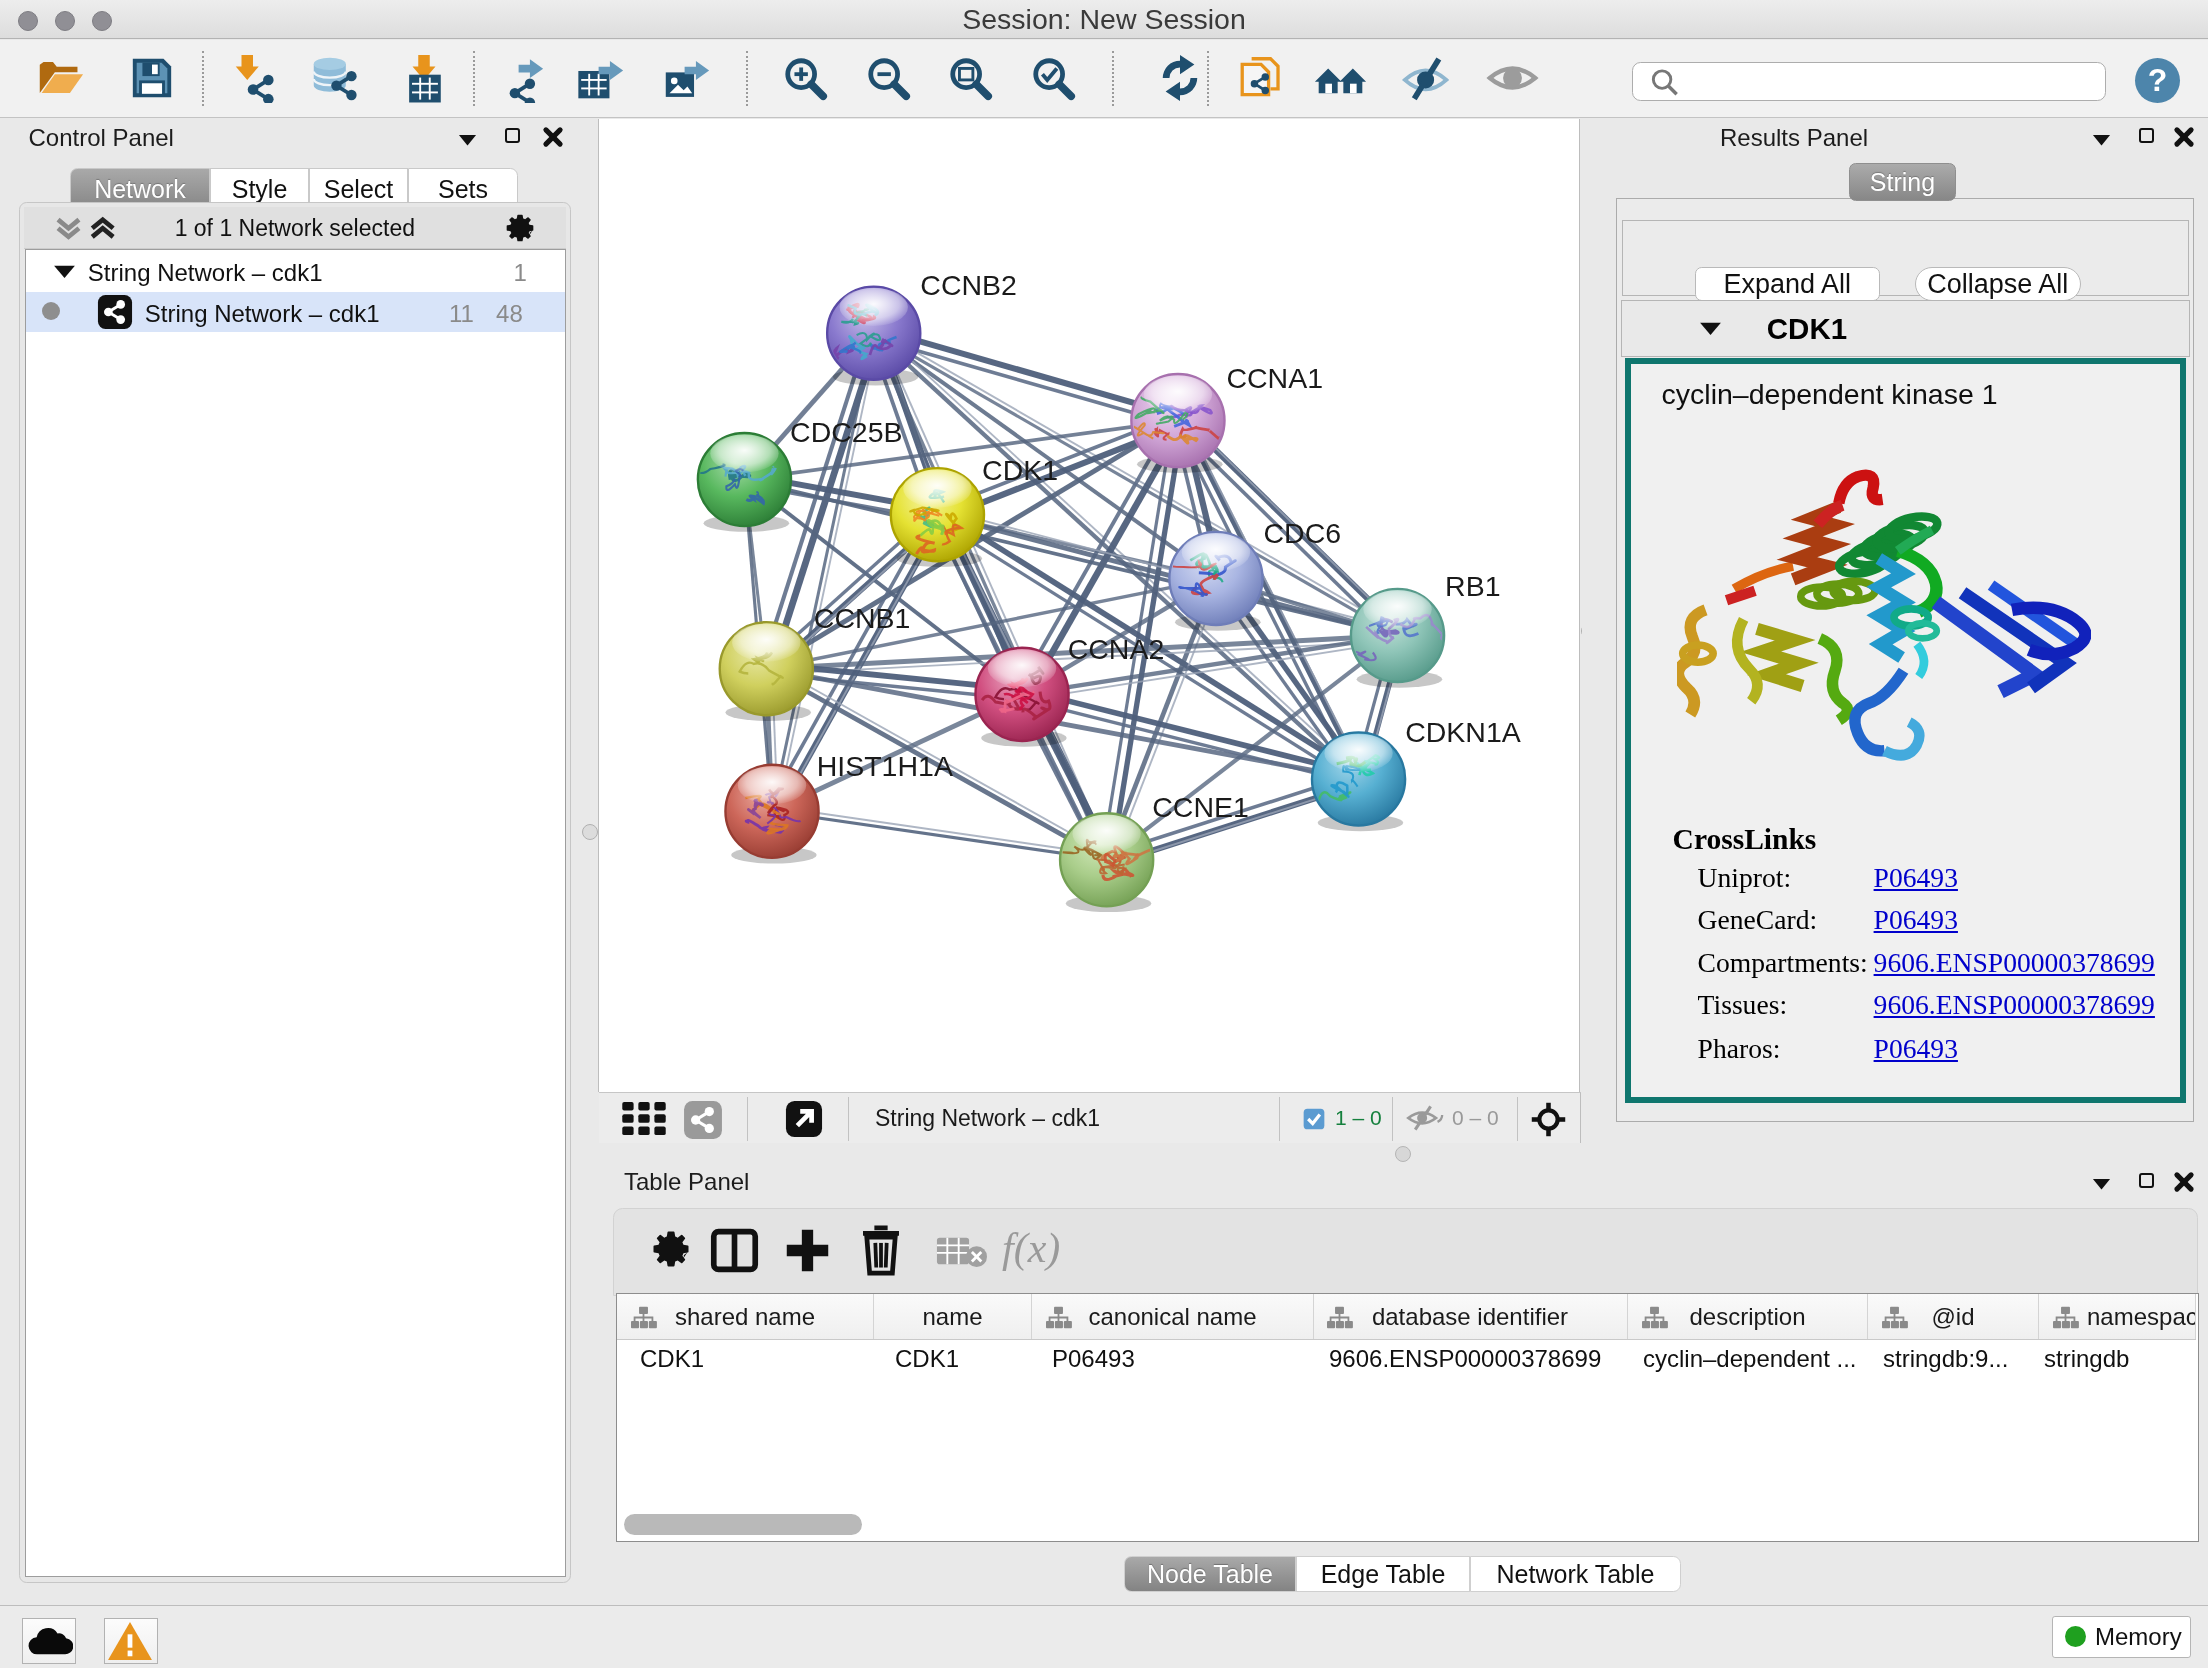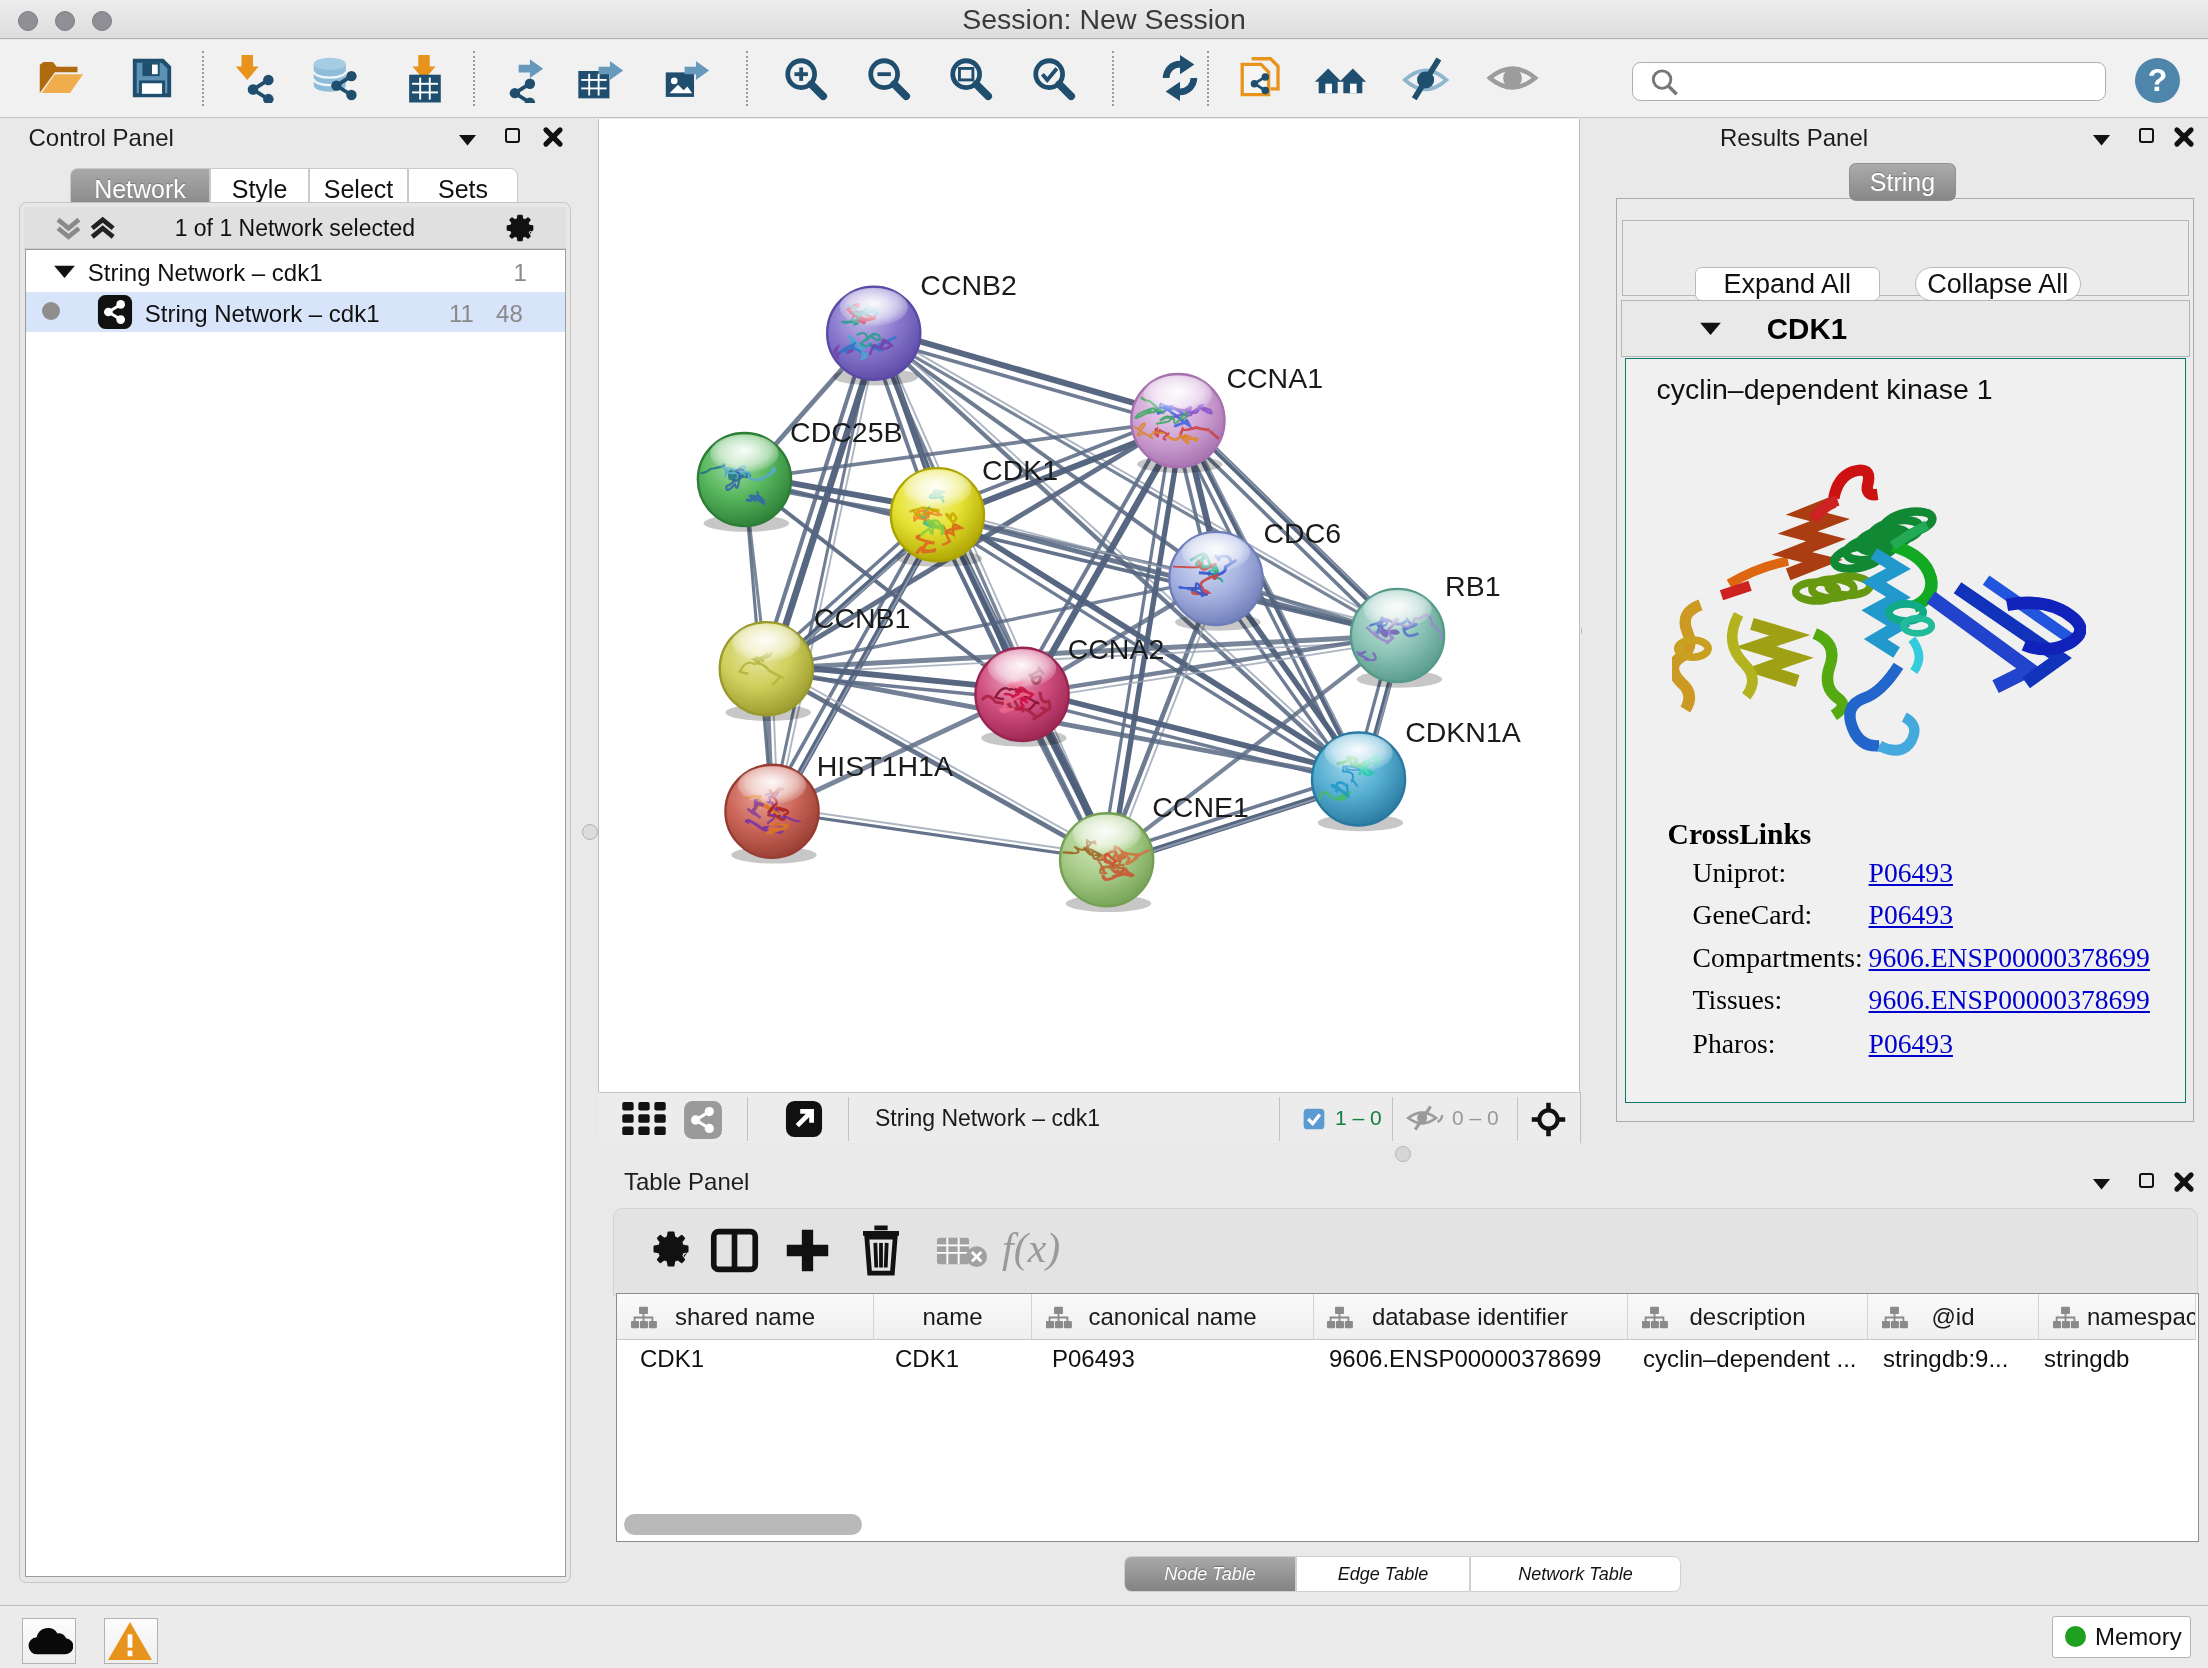--- a/index.html
+++ b/index.html
@@ -56,41 +56,41 @@
   border:1px solid #ababab; background:#ebebeb; }
 #rp-tab { position:absolute; left:267px; top:44px; width:107px; height:38px;
   background:linear-gradient(#ababab,#878787); border:1px solid #8f8f8f; border-radius:6.7px;
   color:#fff; font-size:25px; text-align:center; line-height:36px; text-shadow:0 -1px 1px rgba(0,0,0,.25);}
 #rp-btnbox { position:absolute; left:4.8px; top:21px; width:567px; height:76px; border:1px solid #b5b5b5; }
 .rbtn { position:absolute; top:23px; height:34px; background:#fff; border:1px solid #b9b9b9;
   border-radius:6.7px; font-size:27px; text-align:center; color:#111; line-height:32px;margin-top:23px;}
 #rp-cdk { position:absolute; left:3.8px; top:101px; width:569px; height:57px;
   border:1px solid #b5b5b5; background:#e9e9e9; }
 #rp-content { position:absolute; left:7.6px; top:159px; width:561px; height:745px;
-  background:#f0f0f0; border:1px solid #0f766e; }
+  background:#f0f0f0; border:6px solid #0f766e; }
 .serif { font-family:"Liberation Serif", serif; }
 .xl-label { position:absolute; left:67px; font-size:27.6px; color:#000; font-family:"Liberation Serif", serif;}
 .xl-link { position:absolute; left:243px; font-size:27.6px; color:#0000cc; text-decoration:underline;
   font-family:"Liberation Serif", serif; }
 
 
 #tp-area { left:582px; top:1162px; width:1626px; height:443px; }
 #tp-toolbar { position:absolute; left:31px; top:46px; width:1585px; height:88px;
   background:#e3e3e3; border:1px solid #d2d2d2; border-radius:9.5px 9.5px 0 0; }
 #tp-table { position:absolute; left:34px; top:131px; width:1583px; height:249px;
   background:#fff; border:1.9px solid #8d8d8d; }
 #tp-head { position:absolute; left:0; top:0; width:1579px; height:46px;
   background:linear-gradient(#fafafa,#efefef); border-bottom:1px solid #c9c9c9; }
 .th { position:absolute; top:0; height:45px; border-right:1px solid #d4d4d4; white-space:nowrap; overflow:hidden;
   font-size:24px; color:#1a1a1a; text-align:center; line-height:45px; }
 .td { position:absolute; top:51px; font-size:24px; color:#111; }
 #tp-scroll { position:absolute; left:6.7px; top:220px; width:238px; height:21px;
   background:#b9b9b9; border-radius:10.5px; }
 .bottab { position:absolute; top:394px; height:36px; background:#fff; border:1px solid #cfcfcf;
-  font-size:18px; text-align:center; color:#111; line-height:34px;font-style:italic; }
+  font-size:25px; text-align:center; color:#111; line-height:34px; }
 .bottab.sel { background:linear-gradient(#a9a9a9,#838383); color:#fff;
   text-shadow:0 -1px 1px rgba(0,0,0,.3); }
 
 
 #statusbar { left:0px; top:1605px; width:2208px; height:63px; background:#ebebeb;
   border-top:1px solid #bdbdbd; }
 .sbtn { position:absolute; top:12.4px; width:54px; height:46px; background:linear-gradient(#fcfcfc,#efefef);
   border:1.9px solid #b2b2b2; }
 #memory { position:absolute; left:2052px; top:9.5px; width:139px; height:42px; background:#fff;
   border:1px solid #b5b5b5; border-radius:2.9px; font-size:24px; color:#111; display:flex; align-items:center; }

